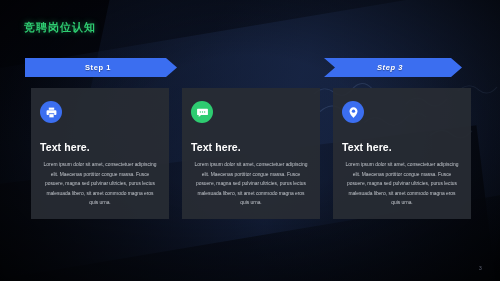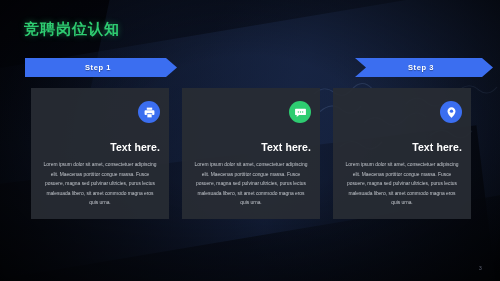--- a/index.html
+++ b/index.html
@@ -73,21 +73,21 @@
     inset: 0;
     background: radial-gradient(ellipse at 50% 45%, rgba(0,0,0,0) 32%, rgba(0,0,0,0.78) 100%);
     pointer-events: none;
   }
 
   
   .title {
     position: absolute;
     left: 24px;
     top: 20px;
-    font-size: 15px;
+    font-size: 11px;
     font-weight: bold;
     letter-spacing: 1px;
     color: #2ecc71;
     text-shadow: 0 0 6px rgba(46,204,113,0.45);
     white-space: nowrap;
   }
 
   
   .steps {
     position: absolute;
@@ -111,41 +111,41 @@
   .chev-label {
     font-size: 7.5px;
     font-weight: bold;
     color: #ffffff;
     letter-spacing: 0.6px;
     text-shadow: 0 1px 1px rgba(0,0,0,0.35);
     transform: translateX(-3px);
   }
   #chev-0 { left: 0px;   width: 152px; }
   #chev-1 { left: 157px; width: 152px; }
-  #chev-2 { left: 330px; width: 138px; }
+  #chev-2 { left: 299px; width: 138px; font-style: italic; }
 
   
   .cards {
     position: absolute;
     left: 31px;
     top: 88px;
     width: 440px;
     height: 131px;
   }
   .card {
     position: absolute;
     top: 0;
     width: 138px;
     height: 131px;
     background: rgba(40,44,52,0.93);
     box-sizing: border-box;
     padding: 13px 9px 8px 9px;
     display: flex;
     flex-direction: column;
-    align-items: flex-end;
+    align-items: flex-start;
   }
   #card-0 { left: 0px; }
   #card-1 { left: 151px; }
   #card-2 { left: 302px; }
 
   .icon-circle {
     width: 22px;
     height: 22px;
     border-radius: 50%;
     display: flex;

